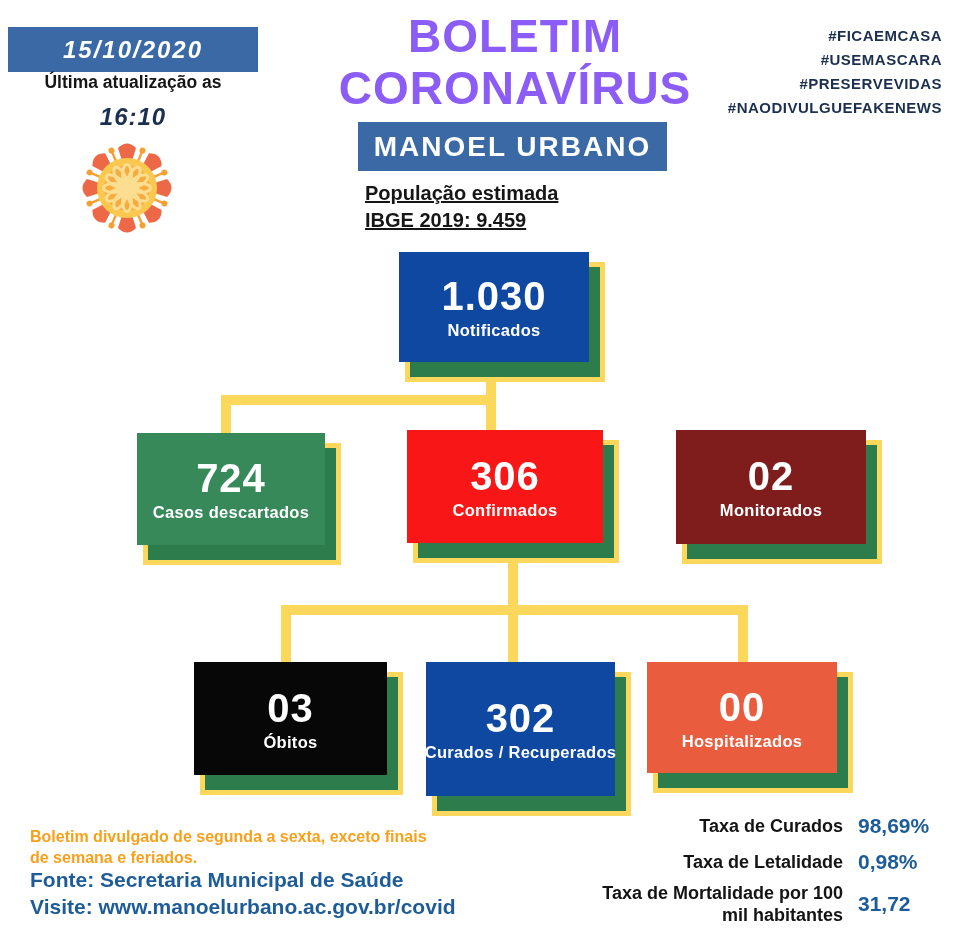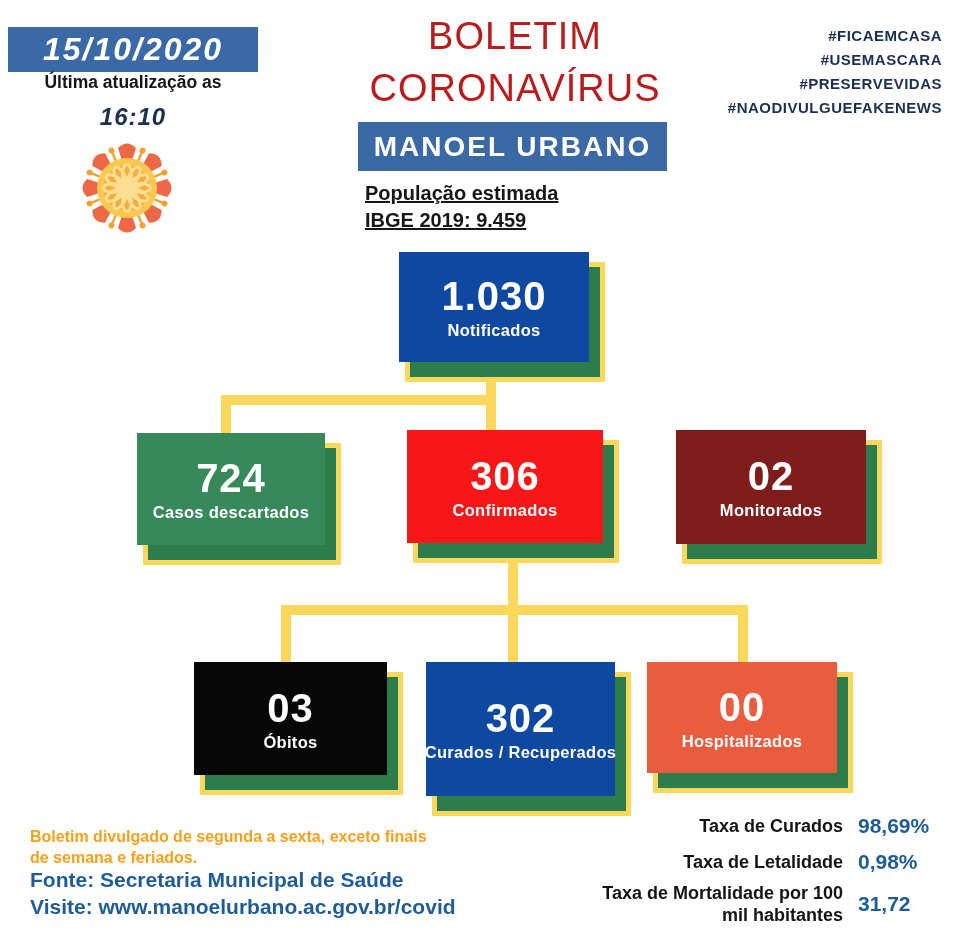--- a/index.html
+++ b/index.html
@@ -3,29 +3,29 @@
 <meta charset="utf-8">
 <style>
   html,body{margin:0;padding:0;background:#ffffff;}
   .poster{
     position:relative;width:980px;height:938px;background:#ffffff;overflow:hidden;
     font-family:"Liberation Sans","DejaVu Sans",sans-serif;
   }
   
   .date-banner{position:absolute;left:8px;top:27px;width:250px;height:45px;background:#3B69A5;
     display:flex;align-items:center;justify-content:center;}
-  .date-banner span{color:#fff;font-size:32px;font-weight:800;font-style:italic;letter-spacing:2px;}
+  .date-banner span{color:#fff;font-size:24px;font-weight:800;font-style:italic;letter-spacing:2px;}
   .last-update{position:absolute;left:0;top:72px;width:266px;text-align:center;
     font-size:17.5px;font-weight:700;color:#161616;}
   .update-time{position:absolute;left:0;top:103px;width:266px;text-align:center;
     font-size:24px;font-weight:800;font-style:italic;color:#1B2F4E;letter-spacing:1px;}
   .virus{position:absolute;left:75px;top:136px;width:104px;height:104px;}
   
-  .title{position:absolute;left:320px;top:10px;width:390px;text-align:center;color:#b91c1c;
-    font-weight:400;font-size:38px;line-height:52px;letter-spacing:1px;}
+  .title{position:absolute;left:320px;top:10px;width:390px;text-align:center;color:#8b5cf6;
+    font-weight:700;font-size:46px;line-height:52px;letter-spacing:1px;}
   .muni-banner{position:absolute;left:358px;top:122px;width:309px;height:49px;background:#3B69A5;
     display:flex;align-items:center;justify-content:center;}
   .muni-banner span{color:#fff;font-size:28px;font-weight:800;letter-spacing:2px;}
   .population{position:absolute;left:365px;top:180px;width:300px;
     font-size:20px;font-weight:700;color:#161616;line-height:27px;text-decoration:underline;}
   
   .hashtags{position:absolute;top:24px;right:38px;text-align:right;font-size:15px;font-weight:800;
     color:#1B2F4E;line-height:24px;letter-spacing:.5px;}
   
   .conn{position:absolute;background:#FBD75C;}

